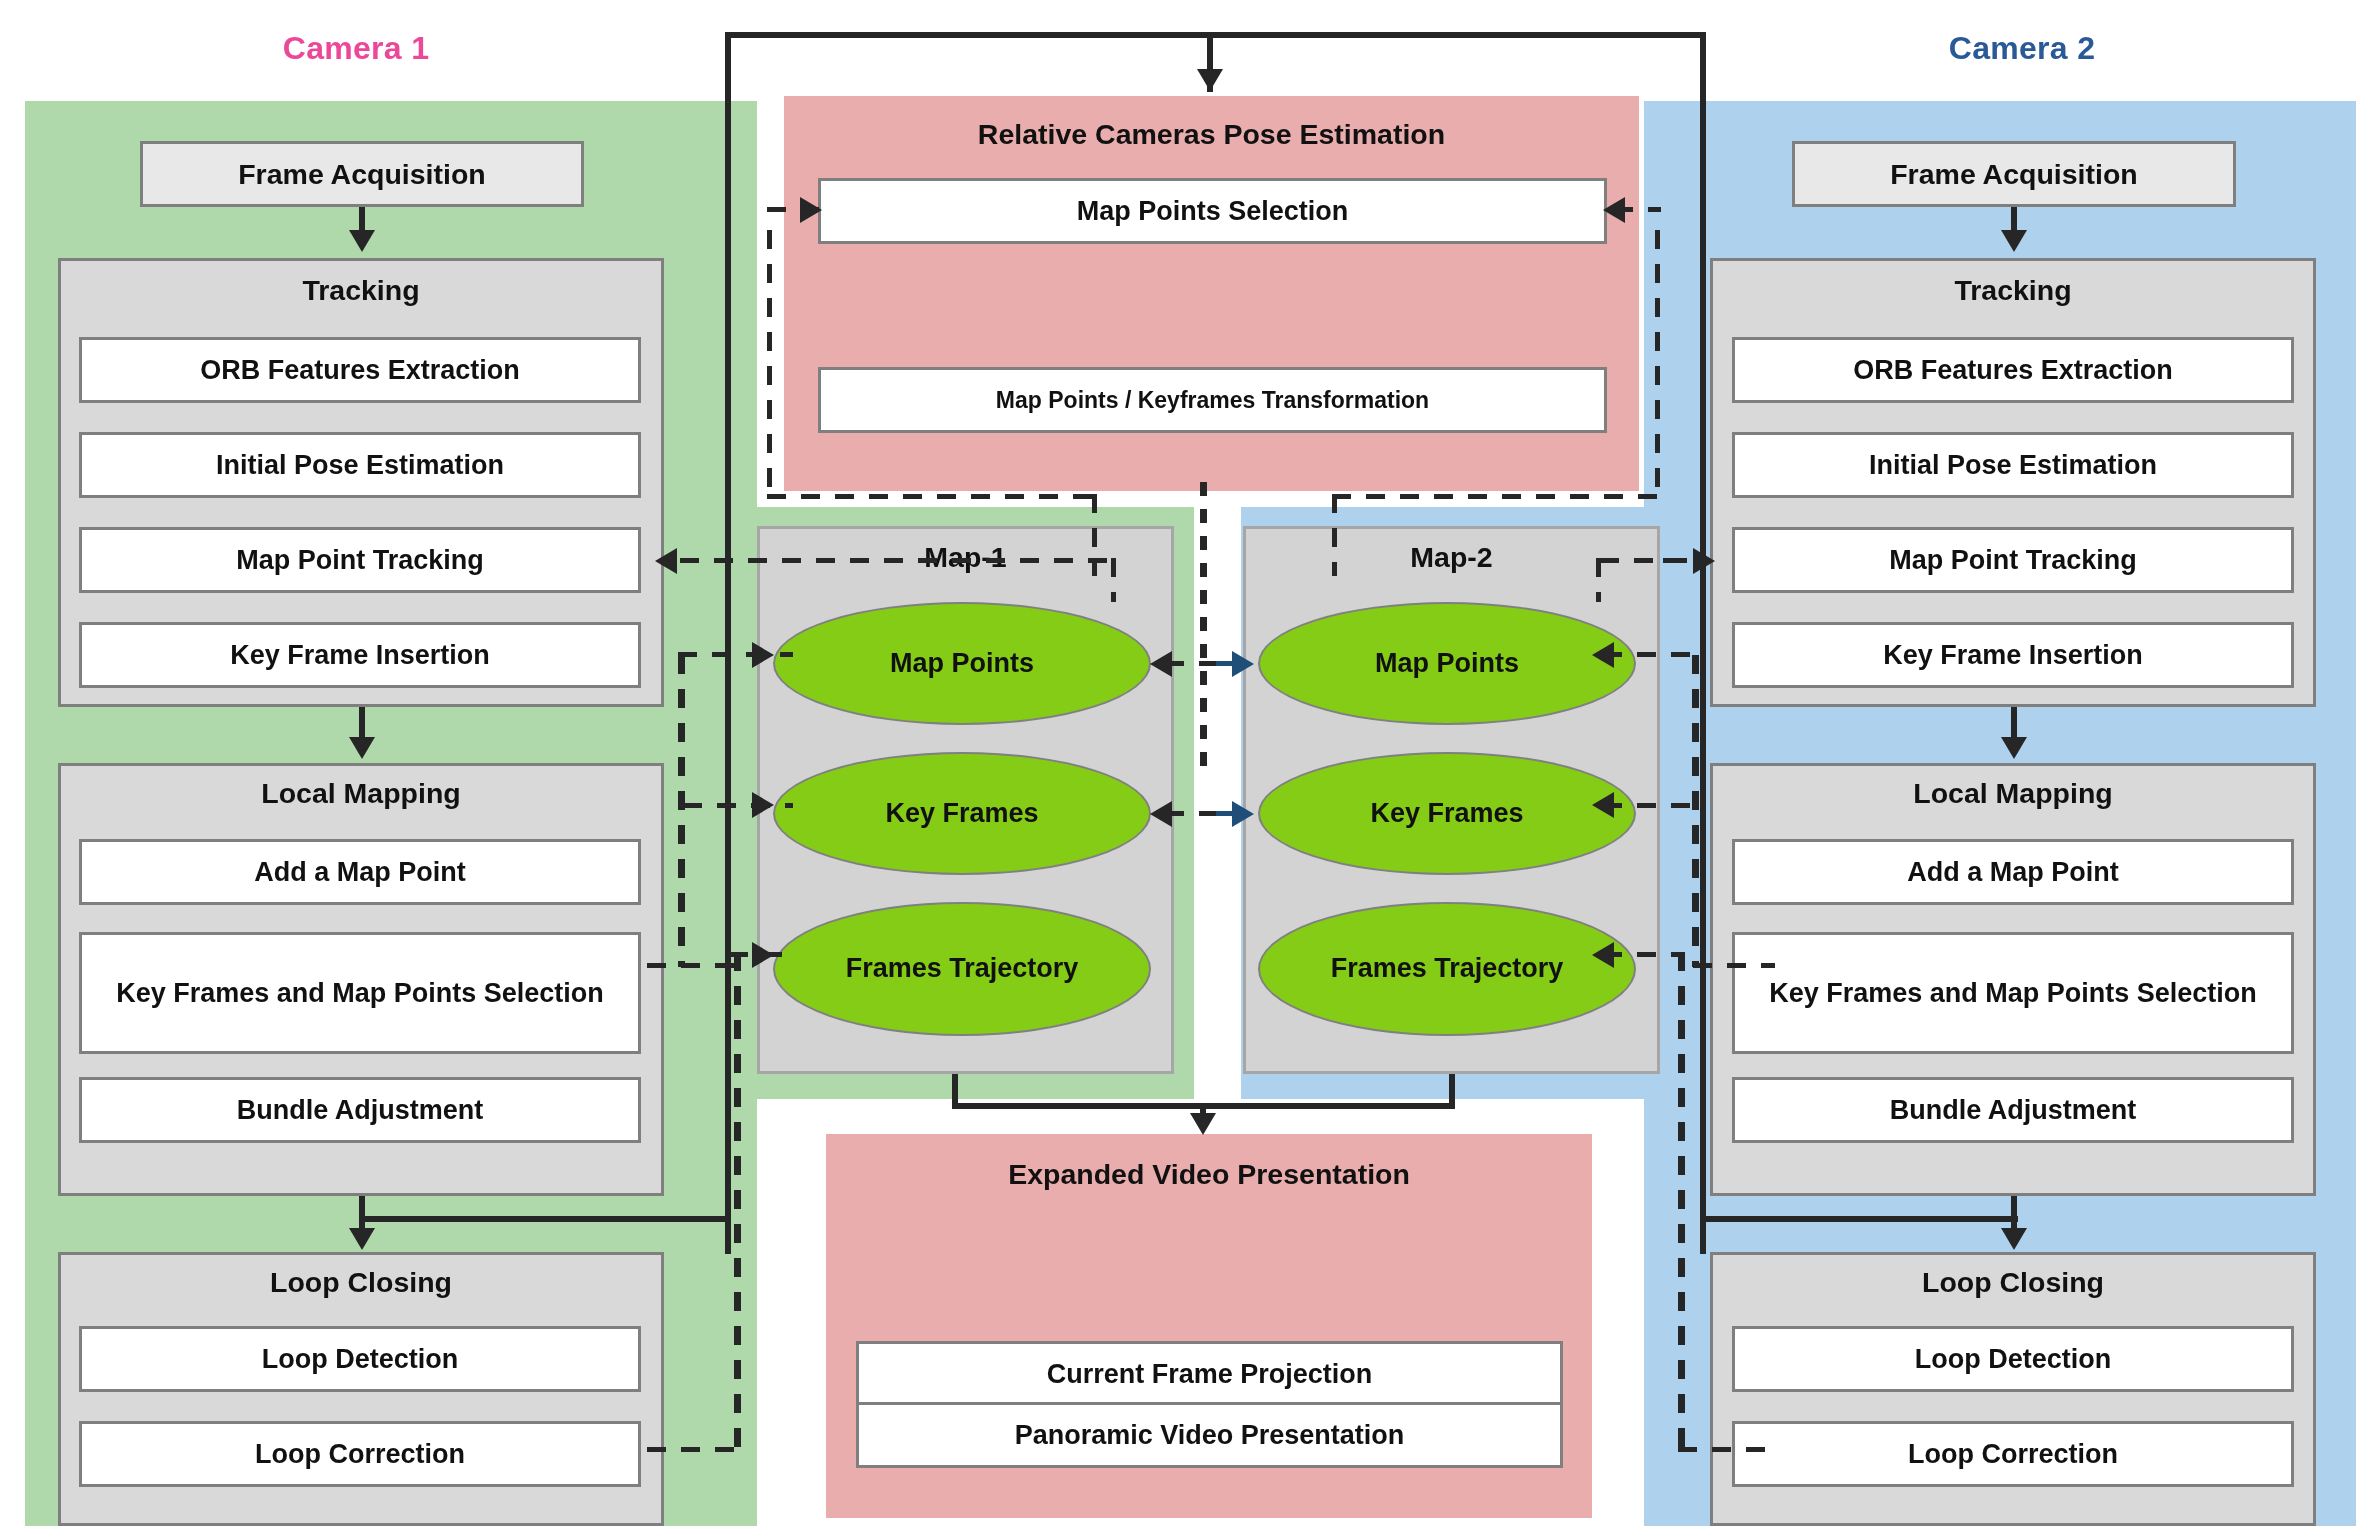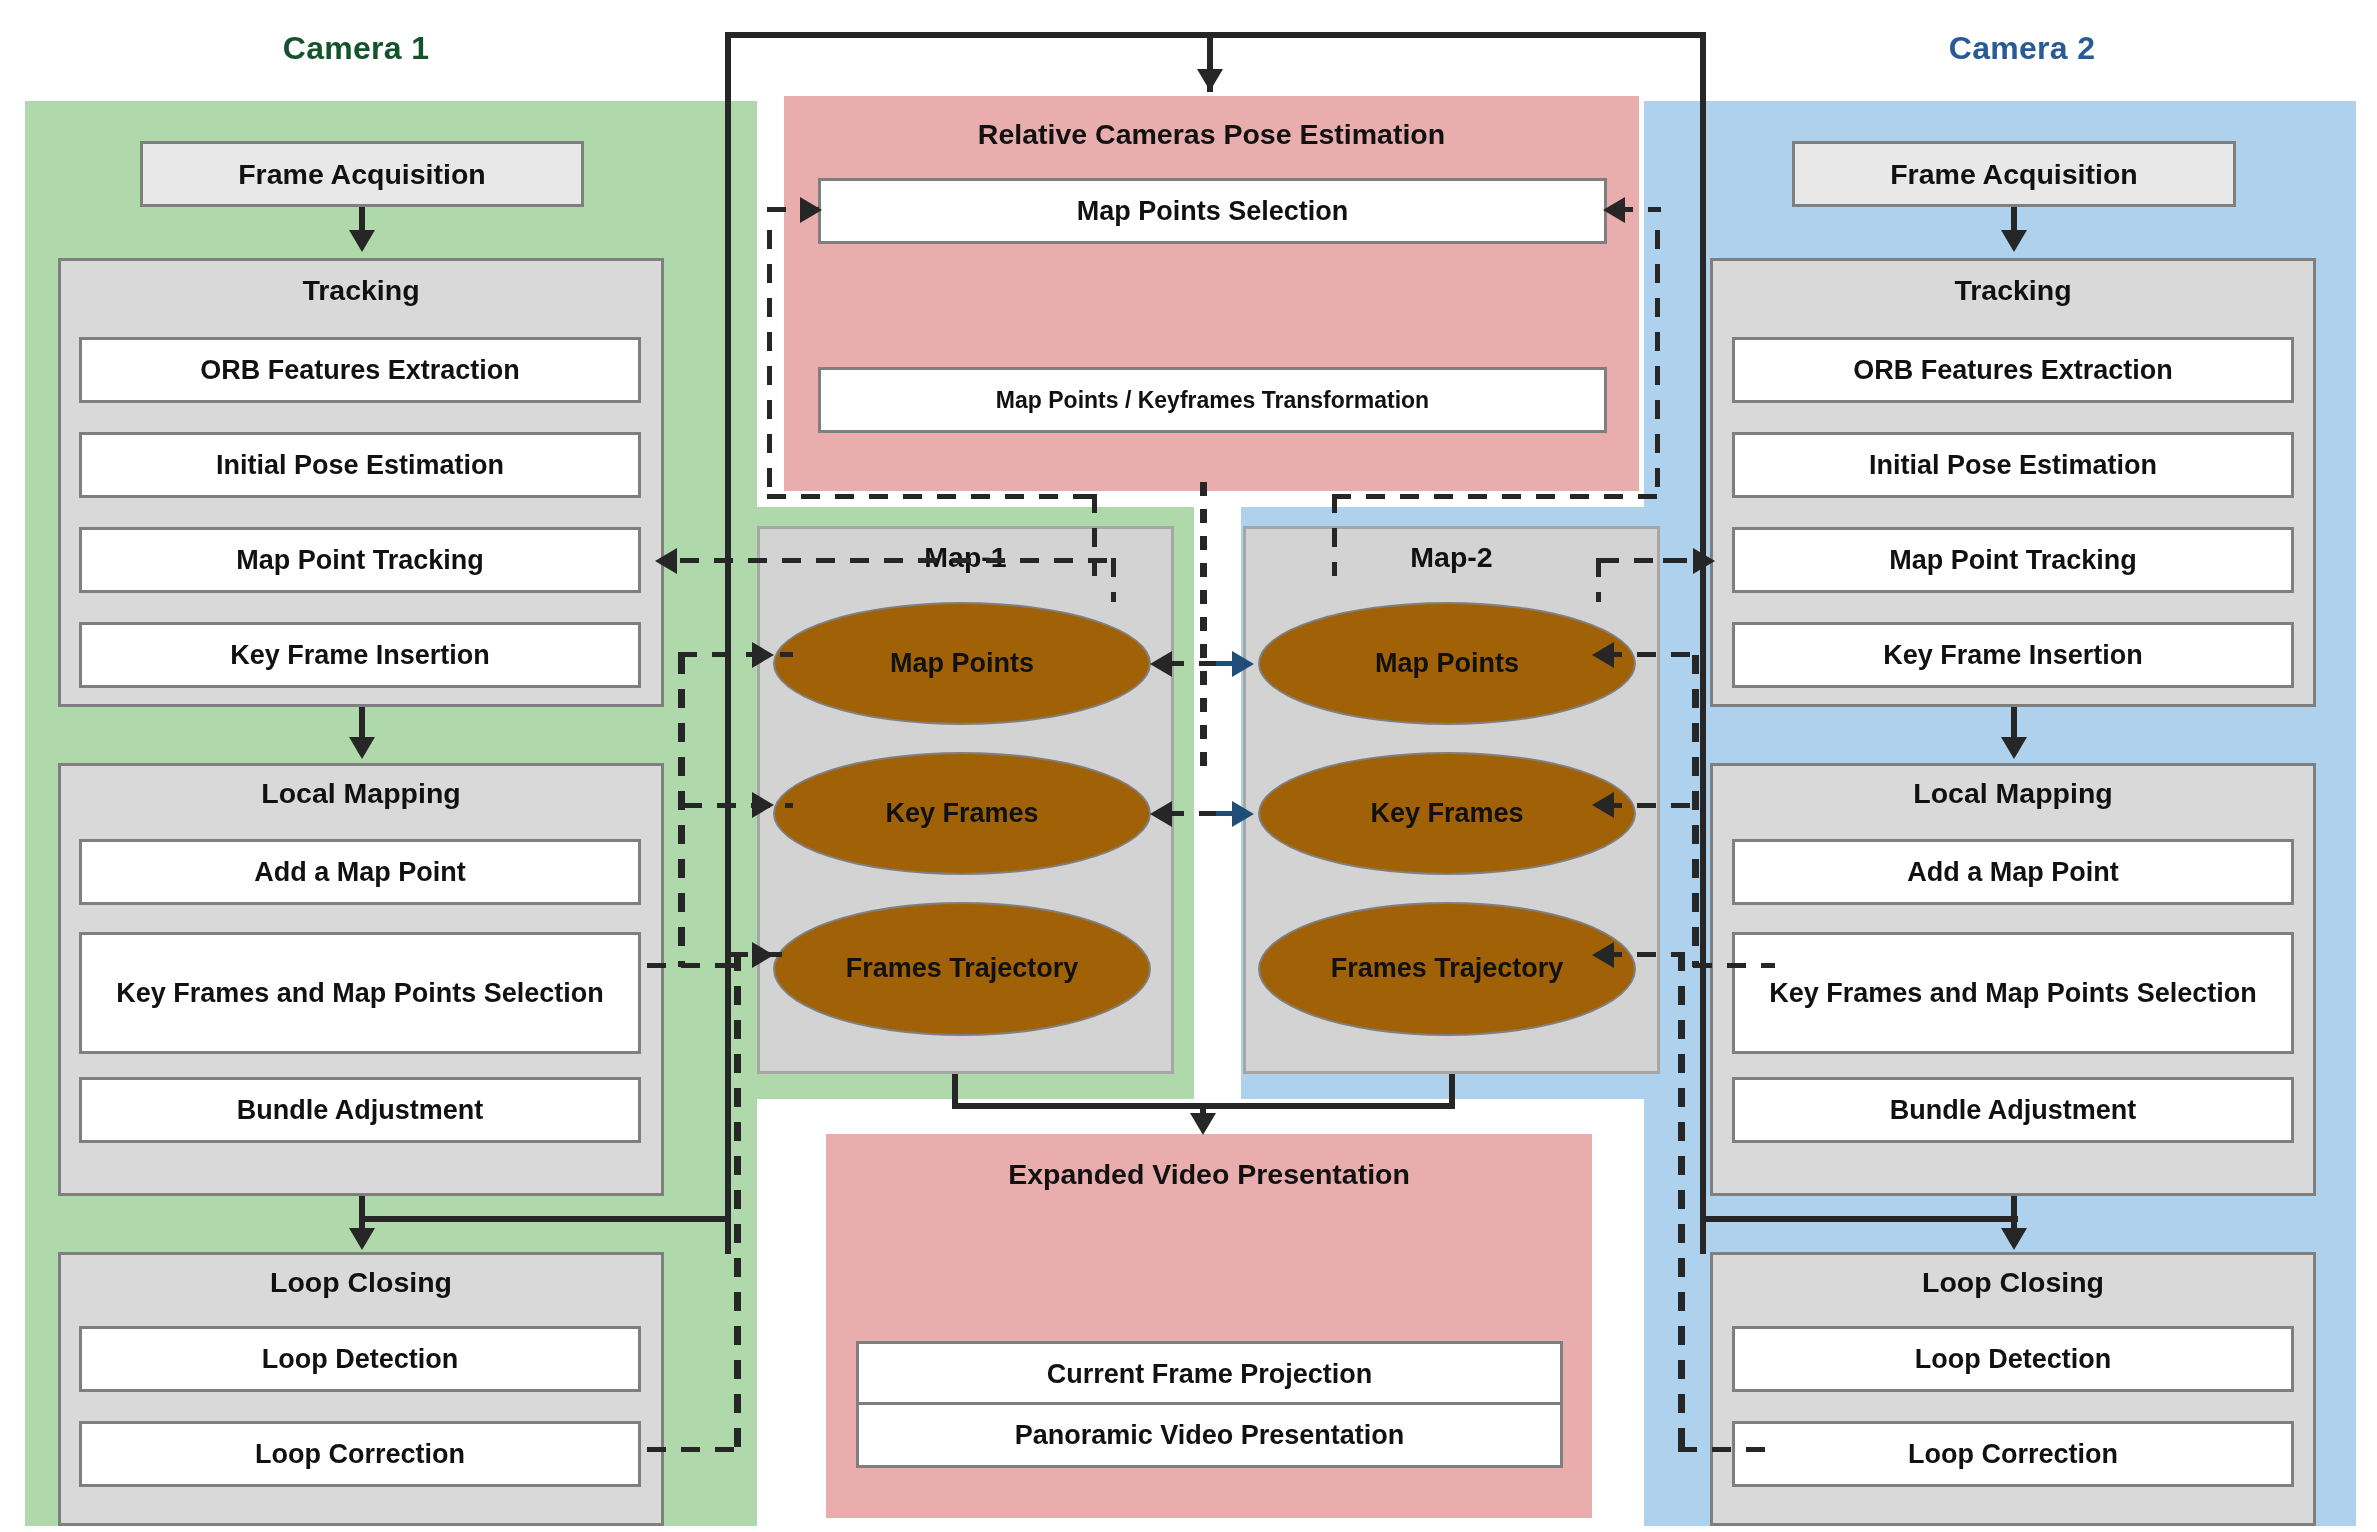--- a/index.html
+++ b/index.html
@@ -7,21 +7,21 @@
   #stage{position:relative;width:2377px;height:1532px;background:#fff;overflow:hidden;}
 
   
   .panel{position:absolute;}
   .panel-green{background:#b0d9ab;}
   .panel-blue{background:#aed2ee;}
 
   
   .cam-title{position:absolute;font-weight:bold;font-size:32px;letter-spacing:0.3px;
              white-space:nowrap;text-align:center;}
-  .cam1-title{color:#14532d;}
+  .cam1-title{color:#ec4899;}
   .cam2-title{color:#2a5a96;}
 
   
   .group{position:absolute;background:#d9d9d9;border:3.3px solid #7f7f7f;box-sizing:border-box;}
   .group-title{text-align:center;font-weight:bold;color:#111;line-height:1;}
 
   
   .leaf{position:absolute;background:#ffffff;border:3.3px solid #7f7f7f;box-sizing:border-box;
         display:flex;align-items:center;justify-content:center;text-align:center;
         font-weight:bold;color:#111;line-height:1.06;padding:0 3.3px;}
@@ -31,21 +31,21 @@
         display:flex;align-items:center;justify-content:center;text-align:center;
         font-weight:bold;color:#111;}
 
   
   .pink{position:absolute;background:#eaadad;box-sizing:border-box;}
   .pink-title{text-align:center;font-weight:bold;color:#111;}
 
   
   .mapbox{position:absolute;background:#d3d3d3;border:3.3px solid #a6a6a6;box-sizing:border-box;}
   .map-title{text-align:center;font-weight:bold;color:#111;}
-  .ellipse{position:absolute;background:#a16207;border:2.2px solid #808080;border-radius:50%;
+  .ellipse{position:absolute;background:#84cc16;border:2.2px solid #808080;border-radius:50%;
            box-sizing:border-box;display:flex;align-items:center;justify-content:center;
            text-align:center;font-weight:bold;color:#111;line-height:1.08;}
 
   
   .ln{position:absolute;background:#262626;}
   .vline{width:5px;}
   .hline{height:5px;}
 
   .arrow-down{position:absolute;width:0;height:0;border-left:13px solid transparent;
               border-right:13px solid transparent;border-top:22px solid #262626;}

